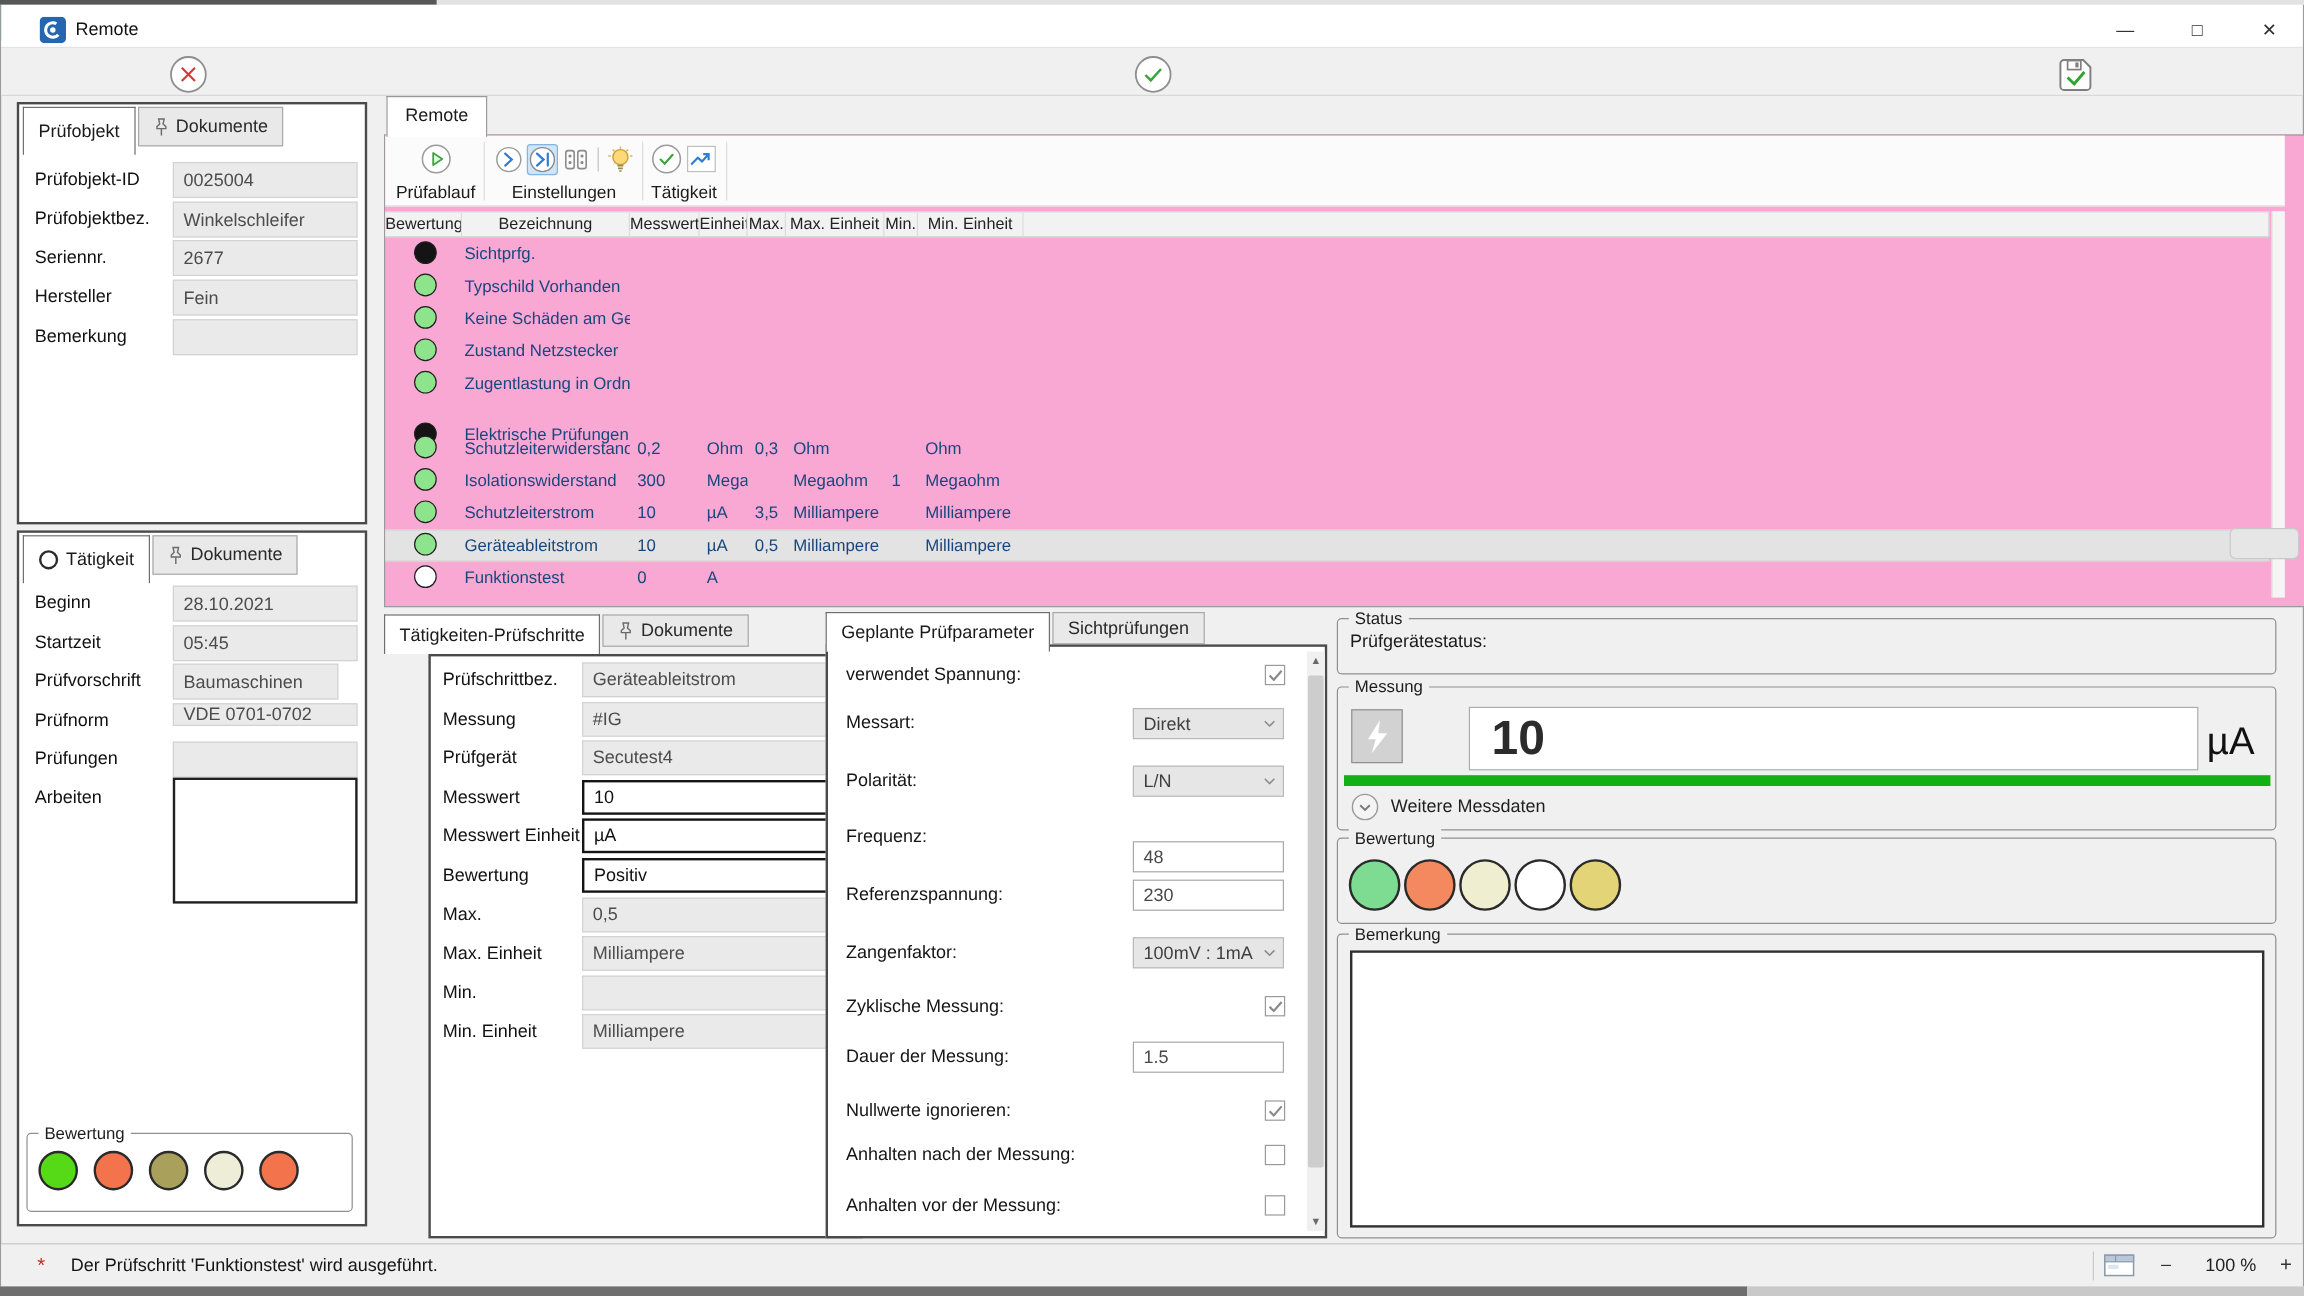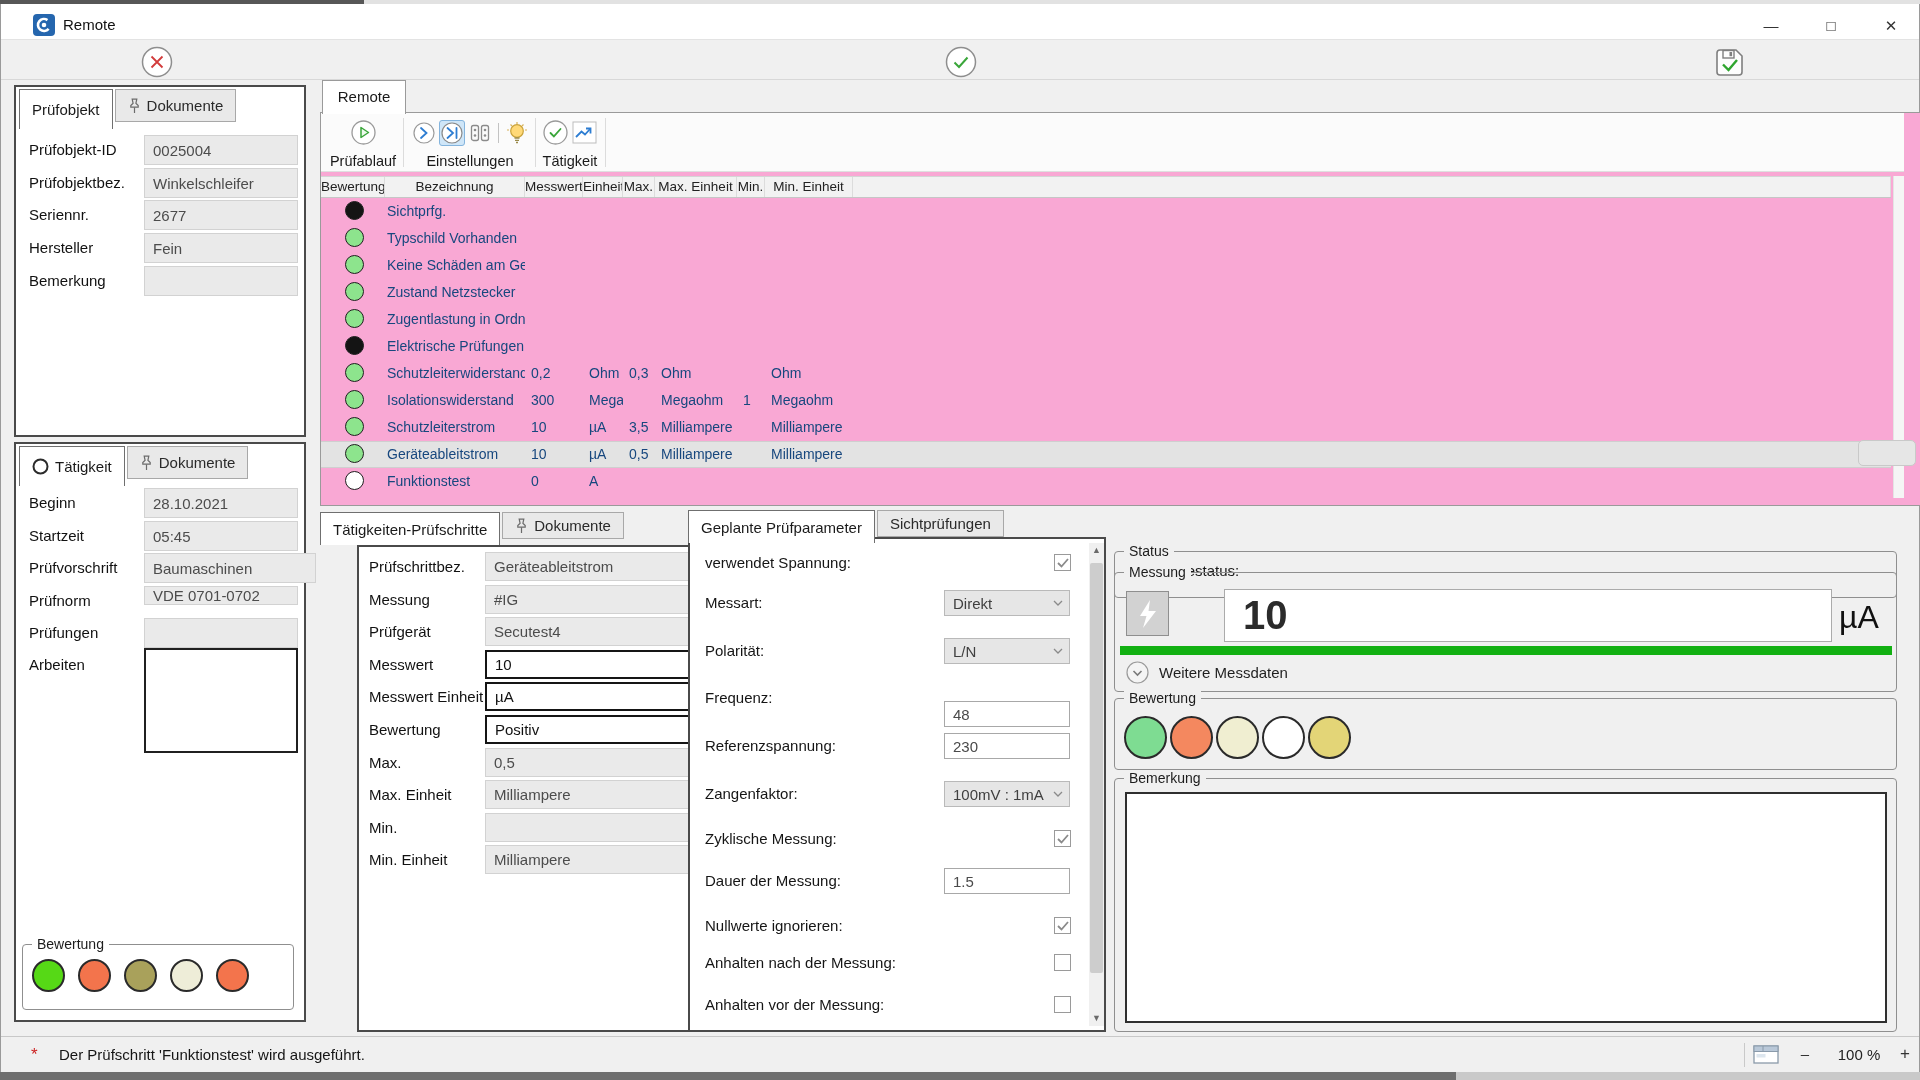--- a/index.html
+++ b/index.html
@@ -204,21 +204,21 @@
             </svg>
           </span>
           <span>Dokumente</span>
         </div>
       </div>
       <div class="flabel" style="left: 13px; top: 44px; height: 30px; line-height: 30px;">Beginn</div>
       <div class="ibox" style="left: 128px; top: 44px; width: 154px; height: 30px;">28.10.2021</div>
       <div class="flabel" style="left: 13px; top: 77px; height: 30px; line-height: 30px;">Startzeit</div>
       <div class="ibox" style="left: 128px; top: 77px; width: 154px; height: 30px;">05:45</div>
       <div class="flabel" style="left: 13px; top: 109px; height: 30px; line-height: 30px;">Prüfvorschrift</div>
-      <div class="ibox" style="left: 128px; top: 109px; width: 172px; height: 30px;">Baumaschinen</div>
+      <div class="ibox" style="left: 128px; top: 109px; width: 138px; height: 30px;">Baumaschinen</div>
       <div class="flabel" style="left: 13px; top: 142px; height: 30px; line-height: 30px;">Prüfnorm</div>
       <div class="ibox" style="left: 128px; top: 142px; width: 154px; height: 19px;">VDE 0701-0702</div>
       <div class="flabel" style="left: 13px; top: 174px; height: 30px; line-height: 30px;">Prüfungen</div>
       <div class="ibox" style="left: 128px; top: 174px; width: 154px; height: 30px;"></div>
       <div class="flabel" style="left: 13px; top: 206px;">Arbeiten</div>
       <div style="position: absolute; left: 128px; top: 204px; width: 154px; height: 105px; background: rgb(255, 255, 255); border: 2px solid rgb(32, 32, 32);"></div>
       <div class="gbox" style="left: 6px; top: 500px; width: 272px; height: 66px;">
         <div class="glabel onwhite">Bewertung</div>
         <div class="circle" style="left: 9px; top: 14px; width: 33px; height: 33px; background: rgb(86, 217, 22);"></div>
         <div class="circle" style="left: 55px; top: 14px; width: 33px; height: 33px; background: rgb(243, 116, 76);"></div>
@@ -372,21 +372,21 @@
           </div>
           <div class="cpad">Zugentlastung in Ordnung</div>
           <div class="npad"></div>
           <div class="npad"></div>
           <div class="npad"></div>
           <div class="npad"></div>
           <div class="npad"></div>
           <div class="npad"></div>
           <div></div>
         </div>
-        <div class="trow" style="top: 220px;">
+        <div class="trow" style="top: 236px;">
           <div>
             <div class="stc st-black"></div>
           </div>
           <div class="cpad">Elektrische Prüfungen</div>
           <div class="npad"></div>
           <div class="npad"></div>
           <div class="npad"></div>
           <div class="npad"></div>
           <div class="npad"></div>
           <div class="npad"></div>
@@ -567,21 +567,21 @@
       <div class="pcheck" style="top: 415px;"></div>
       <div class="plabel" style="top: 456.5px;">Anhalten vor der Messung:</div>
       <div class="pcheck" style="top: 457px;"></div>
       <div class="sbar">
         <div class="sarrow" style="top: 0px;">▲</div>
         <div class="sthumb"></div>
         <div class="sarrow" style="bottom: 0px; top: auto;">▼</div>
       </div>
     </div>
 
-  <div class="abs gbox" style="left:1114px; top:515px; width:783px; height:47px;margin-top:36px;">
+  <div class="abs gbox" style="left:1114px; top:515px; width:783px; height:47px;">
     <span class="glabel">Status</span>
     <div id="stText">Prüfgerätestatus:</div>
   </div>
 
   <div class="abs gbox" style="left:1114px; top:572px; width:783px; height:120px;">
     <span class="glabel">Messung</span>
     <div id="boltBtn">
       <span class="icn">
         <svg width="24" height="30">
             <path d="M14 1L4 17h6.5L7 29l13-17h-7.5z" fill="#ffffff"></path>

